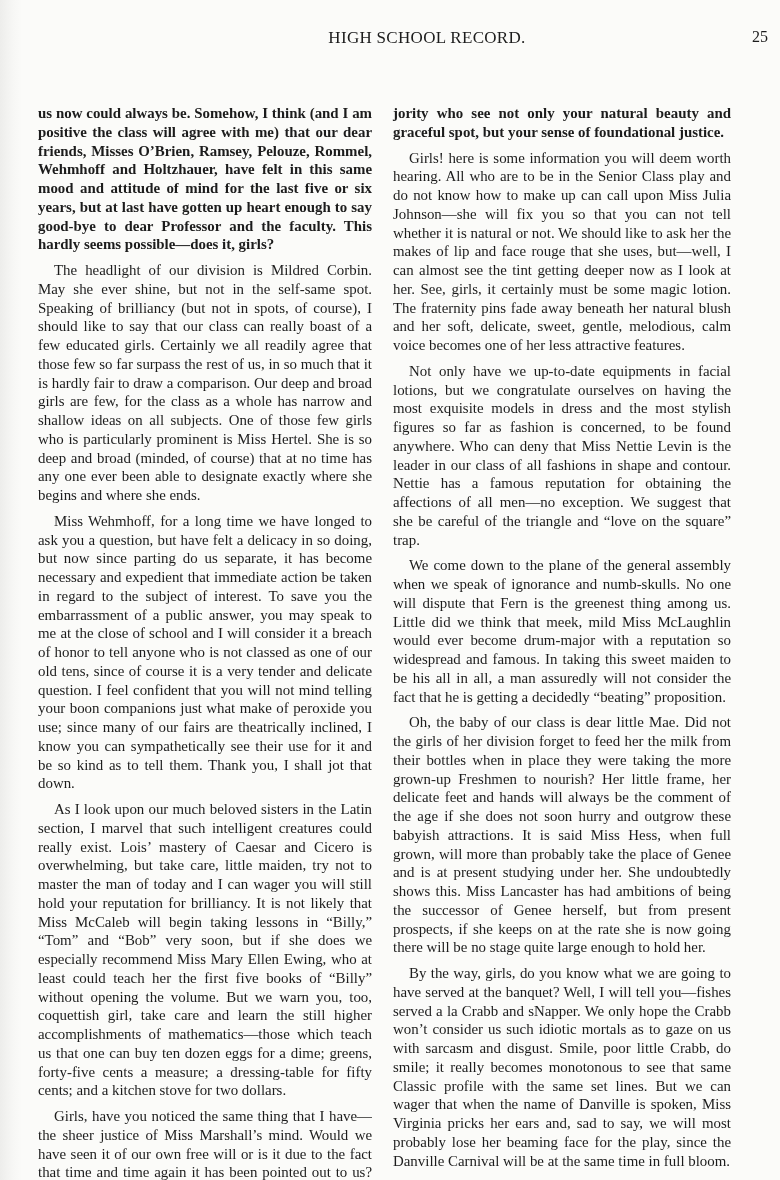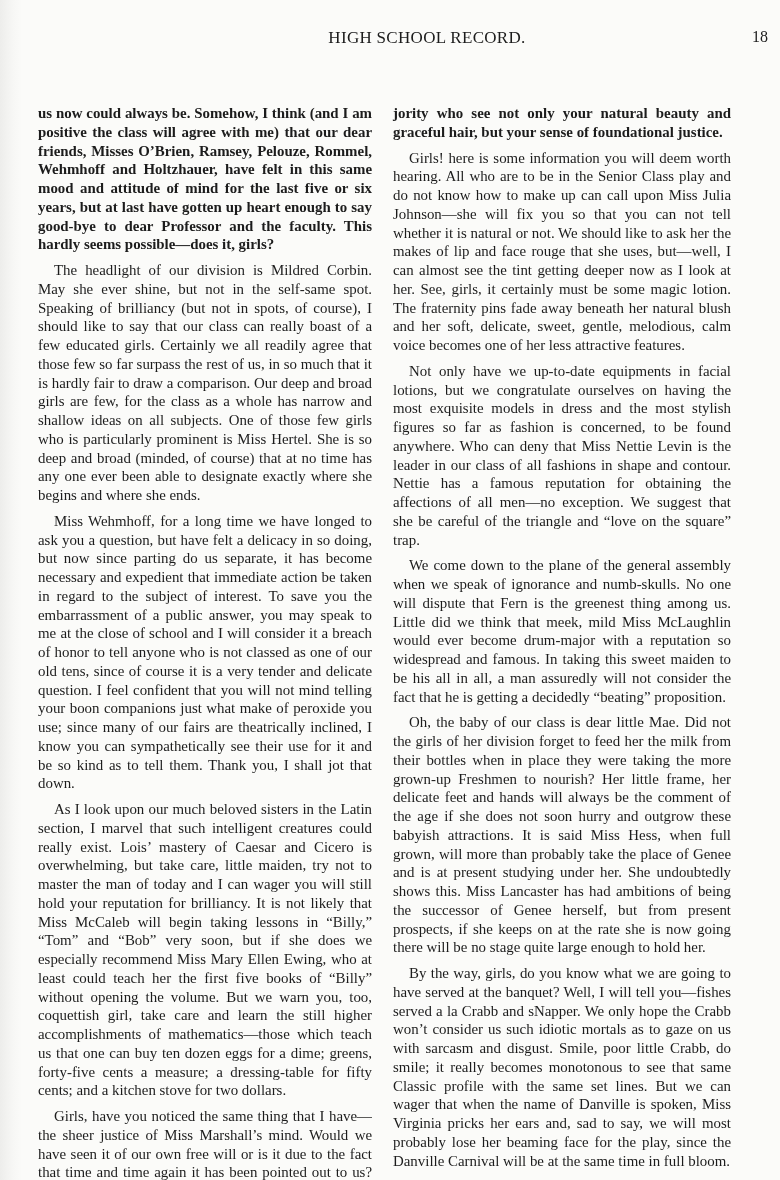--- a/index.html
+++ b/index.html
@@ -33,32 +33,32 @@
   .column p { margin: 0 0 7px 0; text-indent: 16px; }
   .column p.cont { text-indent: 0; font-weight: bold; }
 </style>
 </head>
 <body>
 
 <div class="page-edge"></div>
 
 <div class="running-head">
   <div class="head-title">HIGH SCHOOL RECORD.</div>
-  <div class="page-number">18</div>
+  <div class="page-number">25</div>
 </div>
 
 <div class="column col-left">
   <p class="cont">us now could always be.  Somehow, I think (and I am positive the class will agree with me) that our dear friends, Misses O’Brien, Ramsey, Pelouze, Rommel, Wehmhoff and Holtzhauer, have felt in this same mood and attitude of mind for the last five or six years, but at last have gotten up heart enough to say good-bye to dear Professor and the faculty.  This hardly seems possible—does it, girls?</p>
   <p>The headlight of our division is Mildred Corbin.  May she ever shine, but not in the self-same spot.  Speaking of brilliancy (but not in spots, of course), I should like to say that our class can really boast of a few educated girls.  Certainly we all readily agree that those few so far surpass the rest of us, in so much that it is hardly fair to draw a comparison.  Our deep and broad girls are few, for the class as a whole has narrow and shallow ideas on all subjects.  One of those few girls who is particularly prominent is Miss Hertel.  She is so deep and broad (minded, of course) that at no time has any one ever been able to designate exactly where she begins and where she ends.</p>
   <p>Miss Wehmhoff, for a long time we have longed to ask you a question, but have felt a delicacy in so doing, but now since parting do us separate, it has become necessary and expedient that immediate action be taken in regard to the subject of interest.  To save you the embarrassment of a public answer, you may speak to me at the close of school and I will consider it a breach of honor to tell anyone who is not classed as one of our old tens, since of course it is a very tender and delicate question.  I feel confident that you will not mind telling your boon companions just what make of peroxide you use; since many of our fairs are theatrically inclined, I know you can sympathetically see their use for it and be so kind as to tell them.  Thank you, I shall jot that down.</p>
   <p>As I look upon our much beloved sisters in the Latin section, I marvel that such intelligent creatures could really exist.  Lois’ mastery of Caesar and Cicero is overwhelming, but take care, little maiden, try not to master the man of today and I can wager you will still hold your reputation for brilliancy.  It is not likely that Miss McCaleb will begin taking lessons in “Billy,” “Tom” and “Bob” very soon, but if she does we especially recommend Miss Mary Ellen Ewing, who at least could teach her the first five books of “Billy” without opening the volume.  But we warn you, too, coquettish girl, take care and learn the still higher accomplishments of mathematics—those which teach us that one can buy ten dozen eggs for a dime; greens, forty-five cents a measure; a dressing-table for fifty cents; and a kitchen stove for two dollars.</p>
   <p>Girls, have you noticed the same thing that I have—the sheer justice of Miss Marshall’s mind.  Would we have seen it of our own free will or is it due to the fact that time and time again it has been pointed out to us?  This can not be much to Miss Marshall’s credit, since it is known that she has not worked out the formulaes of justice herself, but has acquired them through inheritance.  Every one hold up their hand who can see this justice.  Miss Marshall, there is an overwhelming ma-</p>
 </div>
 
 <div class="column col-right">
-  <p class="cont">jority who see not only your natural beauty and graceful hair, but your sense of foundational justice.</p>
+  <p class="cont">jority who see not only your natural beauty and graceful spot, but your sense of foundational justice.</p>
   <p>Girls! here is some information you will deem worth hearing.  All who are to be in the Senior Class play and do not know how to make up can call upon Miss Julia Johnson—she will fix you so that you can not tell whether it is natural or not.  We should like to ask her the makes of lip and face rouge that she uses, but—well, I can almost see the tint getting deeper now as I look at her.  See, girls, it certainly must be some magic lotion.  The fraternity pins fade away beneath her natural blush and her soft, delicate, sweet, gentle, melodious, calm voice becomes one of her less attractive features.</p>
   <p>Not only have we up-to-date equipments in facial lotions, but we congratulate ourselves on having the most exquisite models in dress and the most stylish figures so far as fashion is concerned, to be found anywhere.  Who can deny that Miss Nettie Levin is the leader in our class of all fashions in shape and contour.  Nettie has a famous reputation for obtaining the affections of all men—no exception.  We suggest that she be careful of the triangle and “love on the square” trap.</p>
   <p>We come down to the plane of the general assembly when we speak of ignorance and numb-skulls.  No one will dispute that Fern is the greenest thing among us.  Little did we think that meek, mild Miss McLaughlin would ever become drum-major with a reputation so widespread and famous.  In taking this sweet maiden to be his all in all, a man assuredly will not consider the fact that he is getting a decidedly “beating” proposition.</p>
   <p>Oh, the baby of our class is dear little Mae.  Did not the girls of her division forget to feed her the milk from their bottles when in place they were taking the more grown-up Freshmen to nourish?  Her little frame, her delicate feet and hands will always be the comment of the age if she does not soon hurry and outgrow these babyish attractions.  It is said Miss Hess, when full grown, will more than probably take the place of Genee and is at present studying under her.  She undoubtedly shows this.  Miss Lancaster has had ambitions of being the successor of Genee herself, but from present prospects, if she keeps on at the rate she is now going there will be no stage quite large enough to hold her.</p>
   <p>By the way, girls, do you know what we are going to have served at the banquet?  Well, I will tell you—fishes served a la Crabb and sNapper.  We only hope the Crabb won’t consider us such idiotic mortals as to gaze on us with sarcasm and disgust.  Smile, poor little Crabb, do smile; it really becomes monotonous to see that same Classic profile with the same set lines.  But we can wager that when the name of Danville is spoken, Miss Virginia pricks her ears and, sad to say, we will most probably lose her beaming face for the play, since the Danville Carnival will be at the same time in full bloom.</p>
   <p>Poor little Miss Smythe, we (the small girls of the class) can sympathise with you.  Whenever we see you, the story of the man who would not take an ablution and pull the stopper out while sitting in the H2O comes to our mind.  Why not use Mellin’s Food?  They say it is very</p>
 </div>
 
 </body></html>

